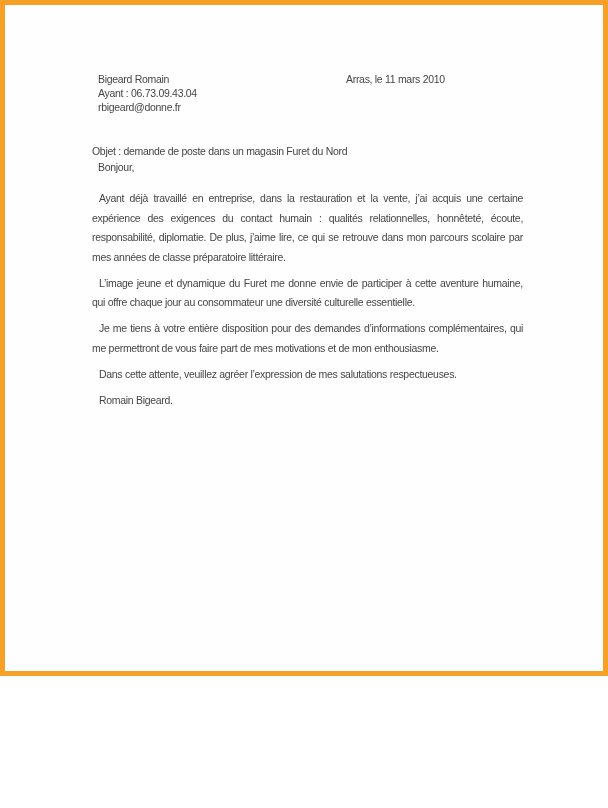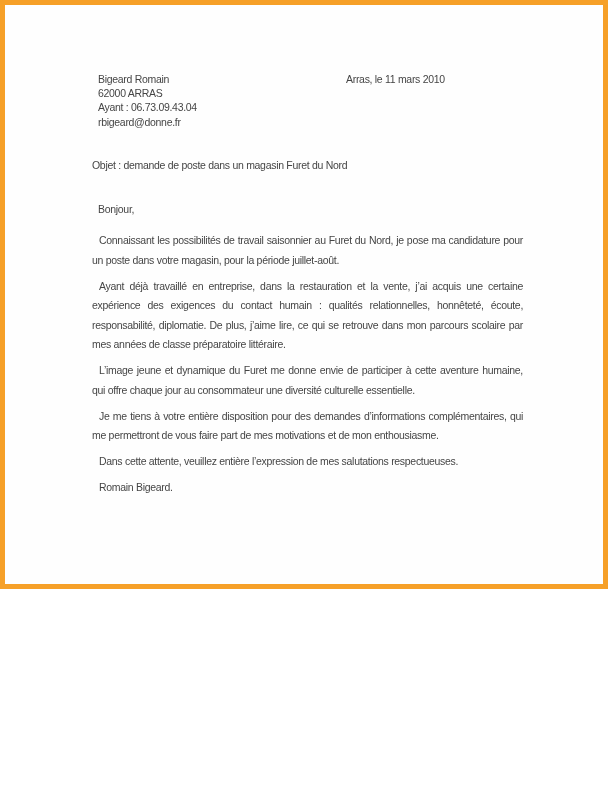--- a/index.html
+++ b/index.html
@@ -1,20 +1,20 @@
 <!DOCTYPE html>
 <html><head>
 <meta charset="utf-8">
 <style>
   html, body { margin: 0; padding: 0; background: #ffffff; }
 
   .frame {
     position: relative;
     width: 608px;
-    height: 589px;
+    height: 676px;
     box-sizing: border-box;
     border: 5px solid #F6A028;
     background: #FEFEFE;
     overflow: hidden;
   }
 
   .letter {
     position: absolute;
     top: 67px;
     left: 87px;
@@ -39,21 +39,20 @@
     white-space: nowrap;
   }
 
   .subject {
     margin-top: 29px;
     line-height: 14px;
     white-space: nowrap;
   }
 
   .salutation {
-    margin-top: 28px;
     margin-left: 6px;
     line-height: 19.5px;
   }
 
   .para {
     margin: 12px 0 6.5px 0;
     line-height: 19.5px;
     text-align: justify;
     text-indent: 7px;
   }
@@ -72,34 +71,32 @@
   }
 </style>
 </head>
 <body>
 
 <div class="frame">
   <div class="letter">
 
     <div class="sender">
       <div>Bigeard Romain</div>
-      <div>62000 ARRAS</div>
       <div>Ayant : 06.73.09.43.04</div>
       <div>rbigeard@donne.fr</div>
     </div>
 
     <div class="place-date">Arras, le 11 mars 2010</div>
 
     <div class="subject">Objet : demande de poste dans un magasin Furet du Nord</div>
 
     <div class="salutation">Bonjour,</div>
 
-    <p class="para">Connaissant les possibilités de travail saisonnier au Furet du Nord, je pose ma candidature pour un poste dans votre magasin, pour la période juillet-août.</p>
     <p class="para">Ayant déjà travaillé en entreprise, dans la restauration et la vente, j’ai acquis une certaine expérience des exigences du contact humain : qualités relationnelles, honnêteté, écoute, responsabilité, diplomatie. De plus, j’aime lire, ce qui se retrouve dans mon parcours scolaire par mes années de classe préparatoire littéraire.</p>
     <p class="para">L’image jeune et dynamique du Furet me donne envie de participer à cette aventure humaine, qui offre chaque jour au consommateur une diversité culturelle essentielle.</p>
     <p class="para">Je me tiens à votre entière disposition pour des demandes d’informations complémentaires, qui me permettront de vous faire part de mes motivations et de mon enthousiasme.</p>
 
-    <p class="closing">Dans cette attente, veuillez entière l’expression de mes salutations respectueuses.</p>
+    <p class="closing">Dans cette attente, veuillez agréer l’expression de mes salutations respectueuses.</p>
 
     <div class="signature">Romain Bigeard.</div>
 
   </div>
 </div>
 
 </body></html>

